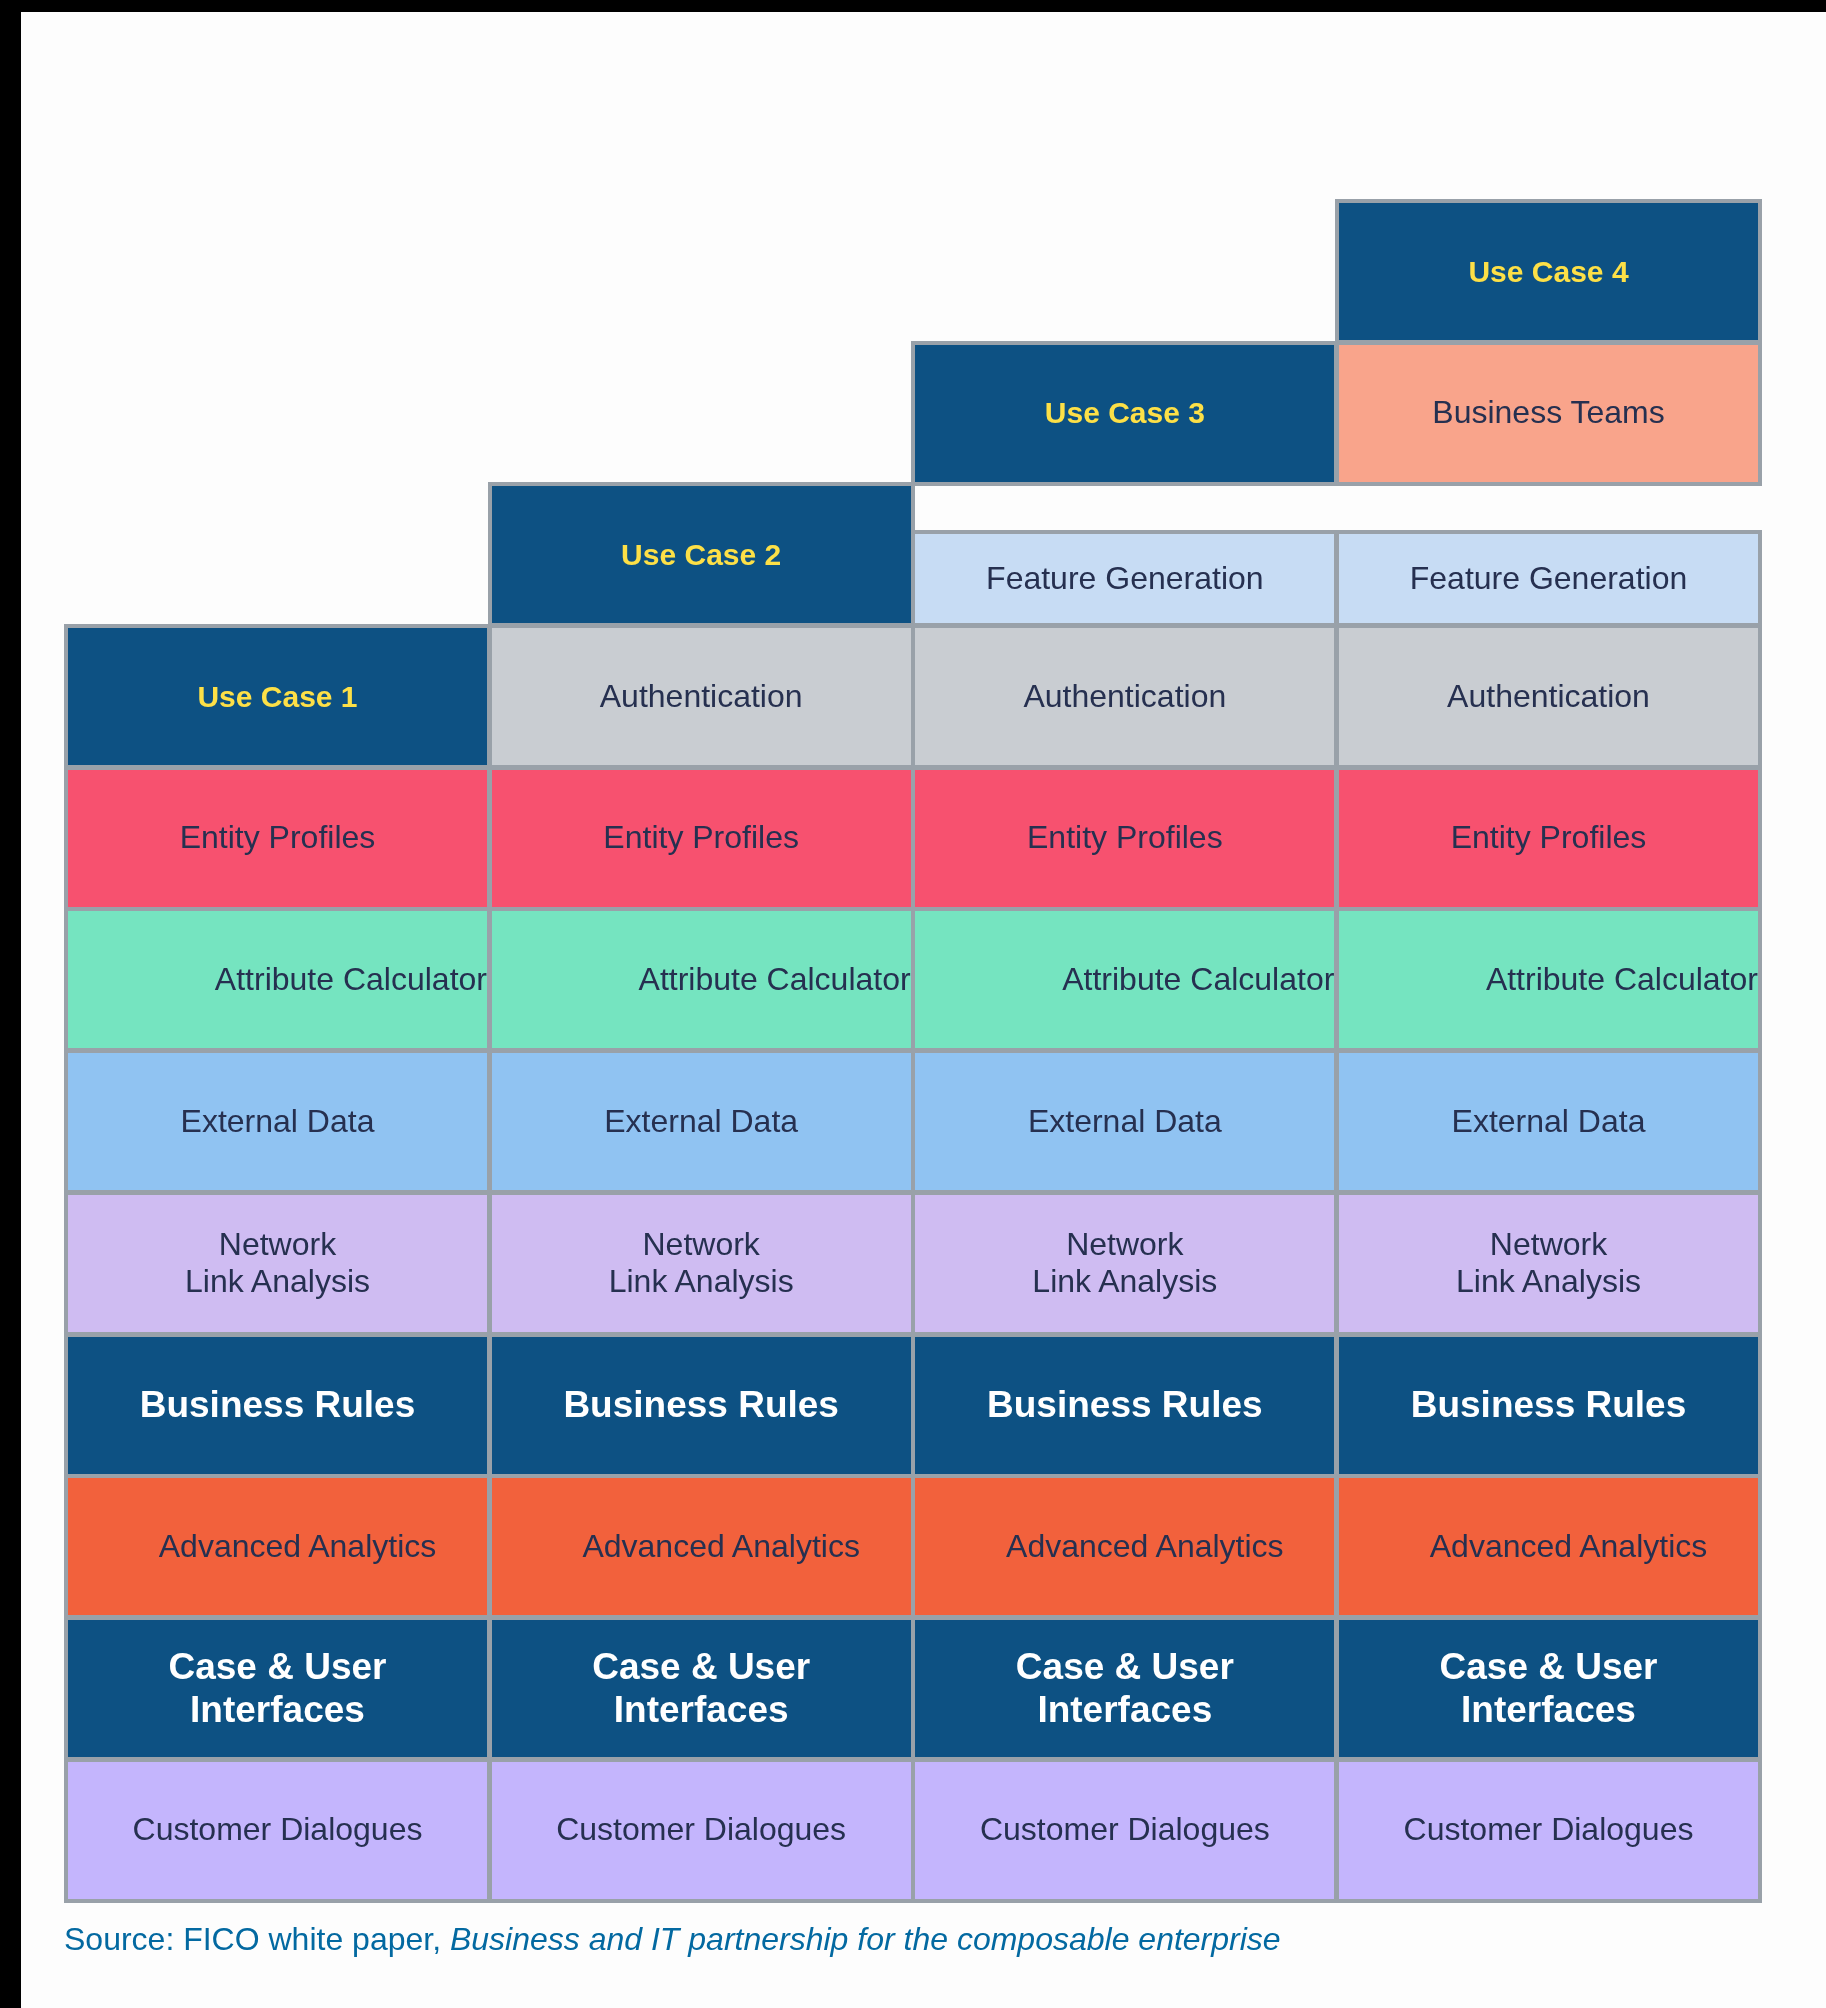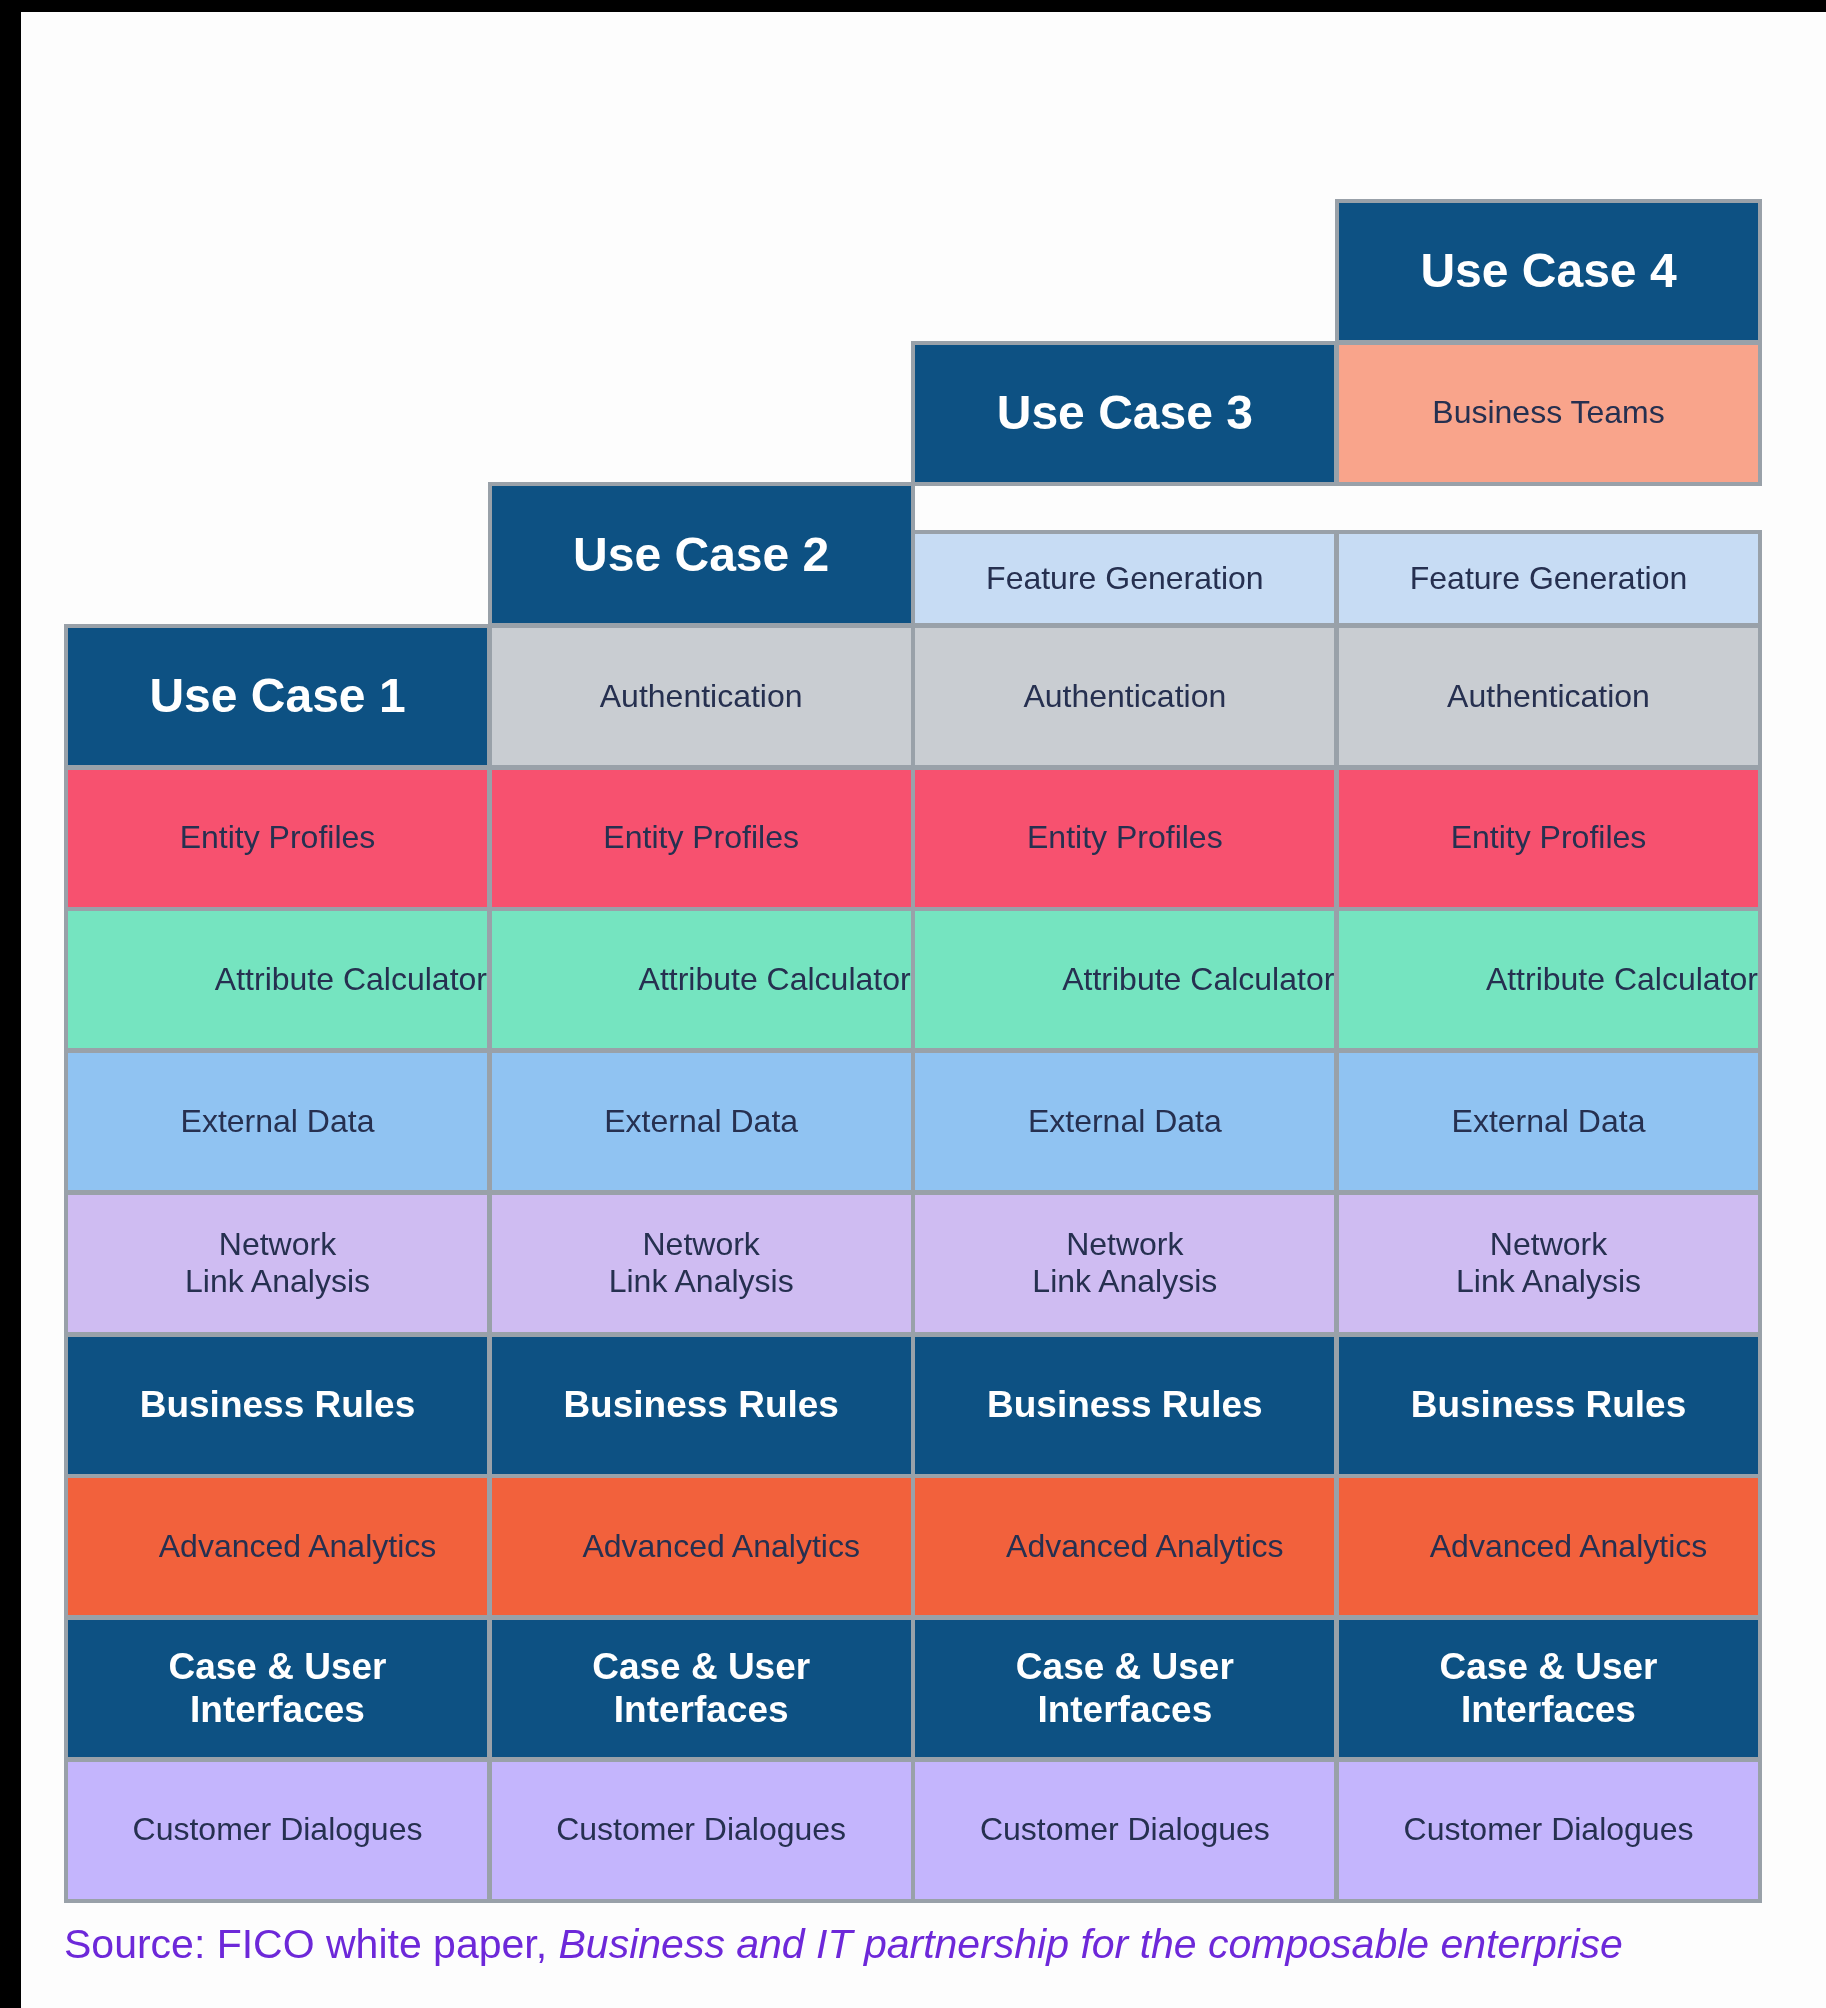--- a/index.html
+++ b/index.html
@@ -54,22 +54,22 @@
     justify-content: center;
     text-align: center;
     outline: 4.7px solid #99a1a9;
     font-size: 32px;
     color: #263050;
     line-height: 1.18;
   }
   .cell span { display: block; }
   .navy-h {
     background: #0d5183;
-    color: #ffffff;
-    font-size: 48px;
+    color: #fde047;
+    font-size: 30px;
     font-weight: 600;
   }
   .navy-b {
     background: #0d5183;
     color: #ffffff;
     font-weight: 700;
     font-size: 37px;
   }
   .salmon { background: #f9a48b; }
   .ltblue { background: #c7dcf4; margin-top: 48px; }
@@ -77,22 +77,22 @@
   .pink   { background: #f7516f; }
   .mint   { background: #75e4c0; align-items: flex-end; }
   .blue   { background: #90c3f2; }
   .lav    { background: #cfbcf2; }
   .orange { background: #f2613c; padding-left: 40px; }
   .gold   { background: #c4b5fd; }
   .source {
     position: absolute;
     left: 64px;
     top: 1921px;
-    font-size: 41px;
-    color: #6d28d9;
+    font-size: 32px;
+    color: #0369a1;
   }
   .source .it { font-style: italic; }
 </style>
 </head>
 <body>
 
 <div class="stage">
   <div class="frame-top"></div>
   <div class="frame-left"></div>
 

